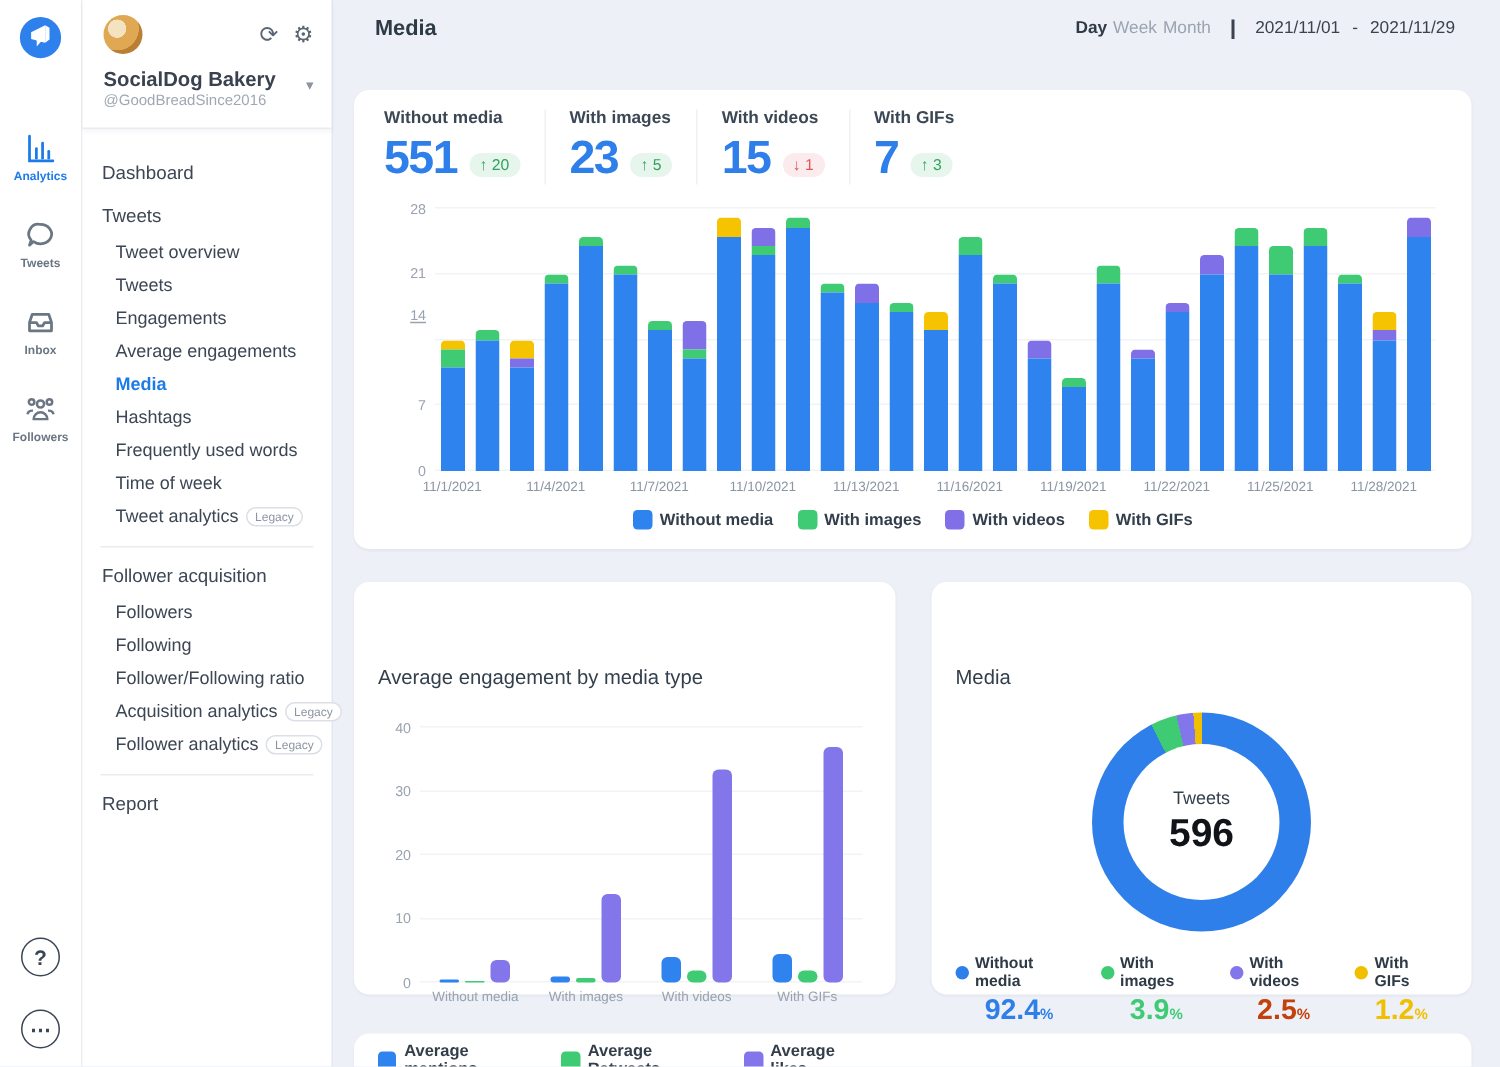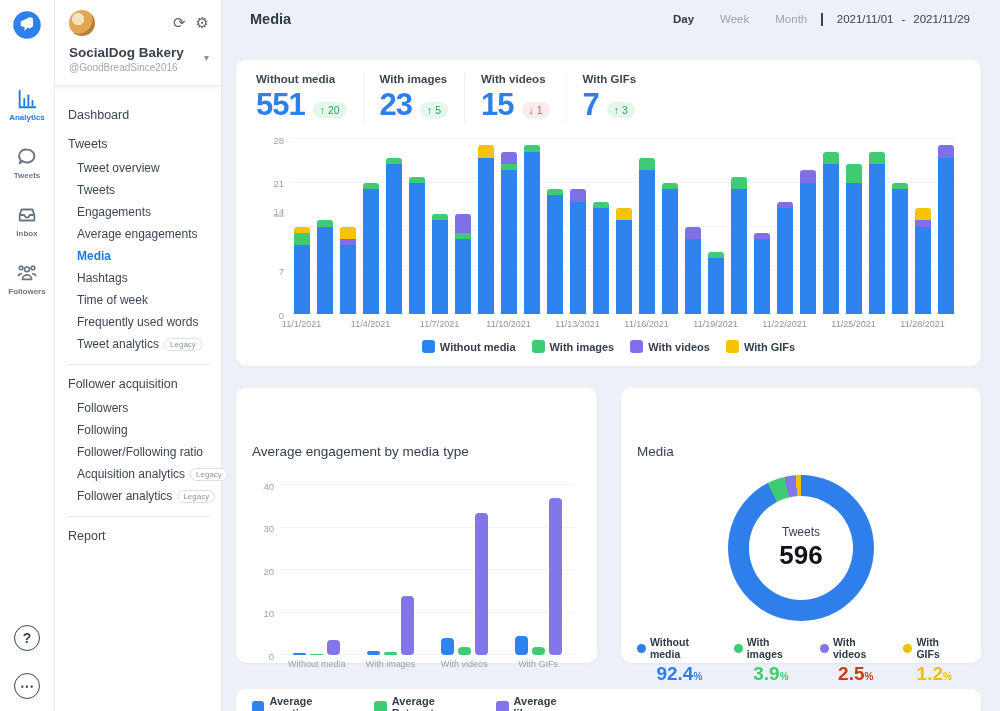--- a/index.html
+++ b/index.html
@@ -186,24 +186,24 @@
       <div class="menu-item child">
         <span>Average engagements</span>
       </div>
       <div class="menu-item child active">
         <span>Media</span>
       </div>
       <div class="menu-item child">
         <span>Hashtags</span>
       </div>
       <div class="menu-item child">
+        <span>Frequently used words</span>
+      </div>
+      <div class="menu-item child">
         <span>Time of week</span>
-      </div>
-      <div class="menu-item child">
-        <span>Frequently used words</span>
       </div>
       <div class="menu-item child">
         <span>Tweet analytics</span>
         <span class="badge">Legacy</span>
       </div>
       <div class="menu-divider"></div>
       <div class="menu-item head">
         <span>Follower acquisition</span>
       </div>
       <div class="menu-item child">
@@ -227,21 +227,21 @@
       <div class="menu-item top">
         <span>Report</span>
       </div>
     </div>
 </div>
 
 <div class="main">
   <div class="topbar">
     <div class="page-title">Media</div>
     <div class="topbar-right">
-      <div id="periods" style="display:flex;gap:26px;">
+      <div id="periods" style="display:flex;gap:4px;">
           <span class="period active">Day</span>
           <span class="period">Week</span>
           <span class="period">Month</span>
         </div>
       <div class="vline"></div>
       <div class="daterange">
         <span>2021/11/01</span>
         <span>-</span>
         <span>2021/11/29</span>
       </div>

